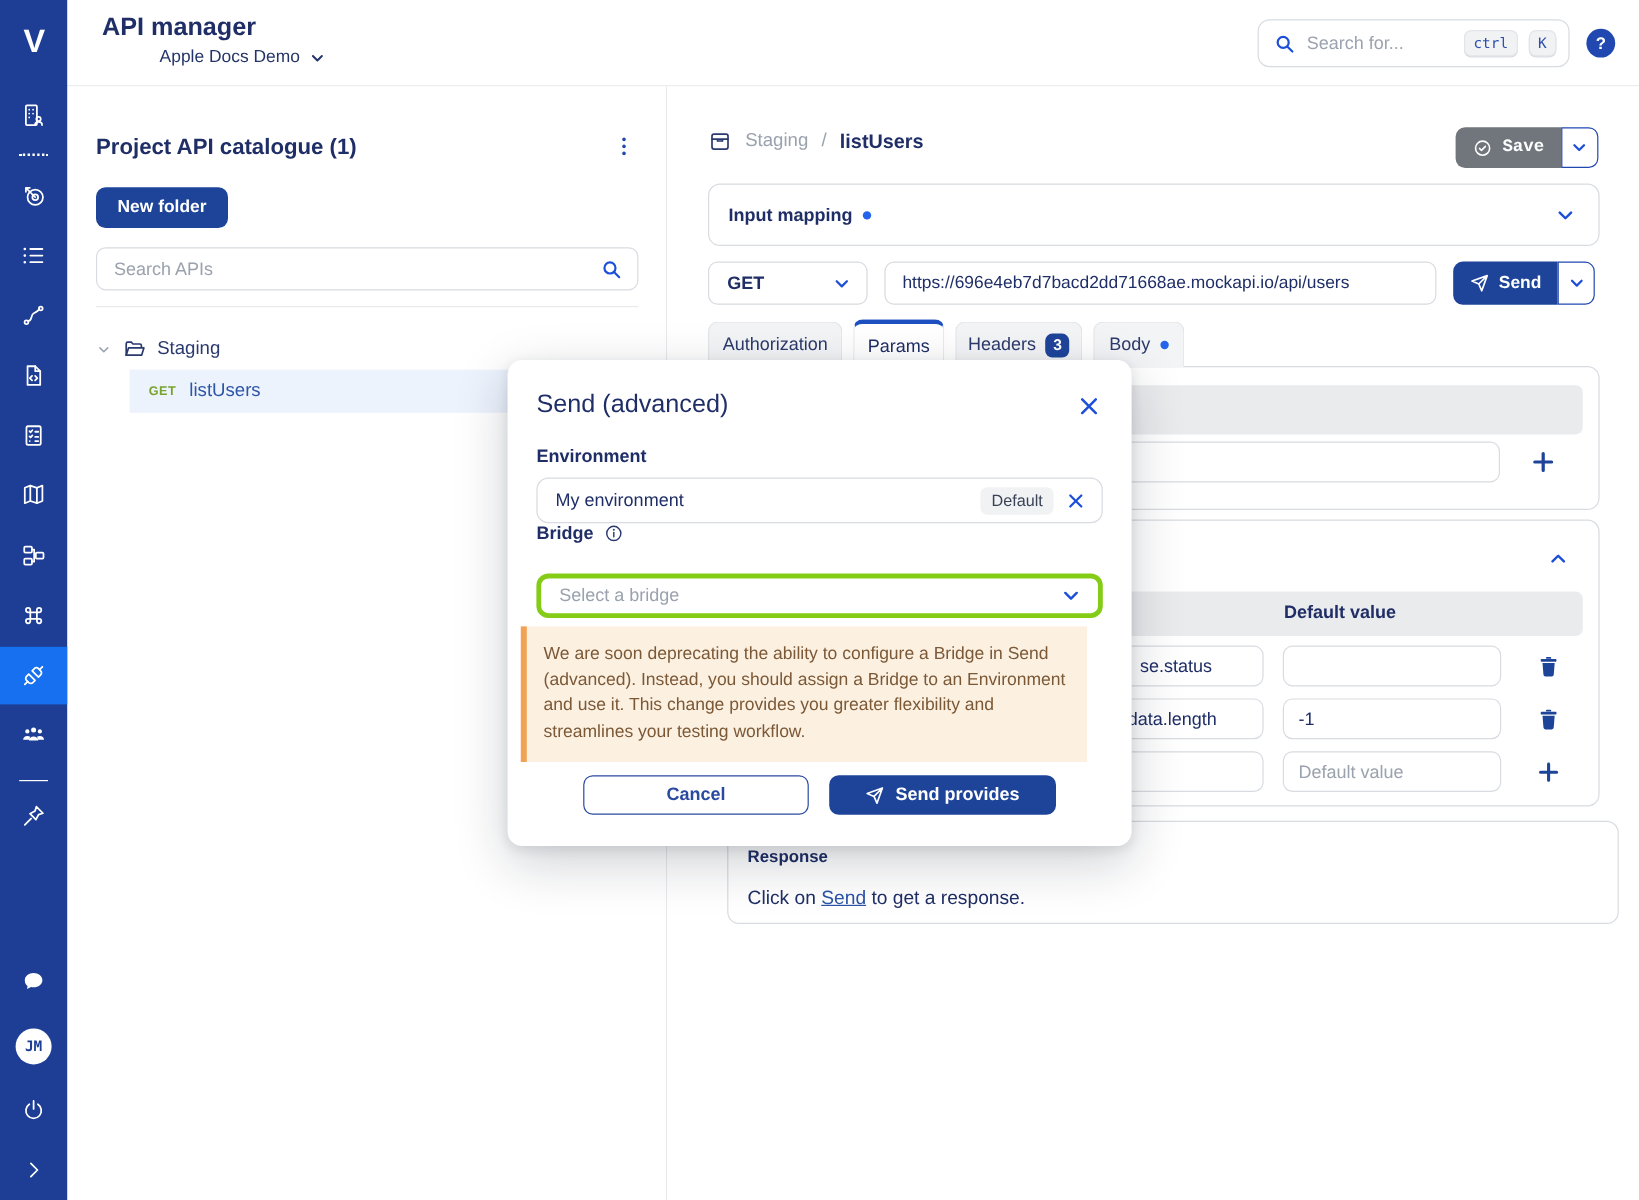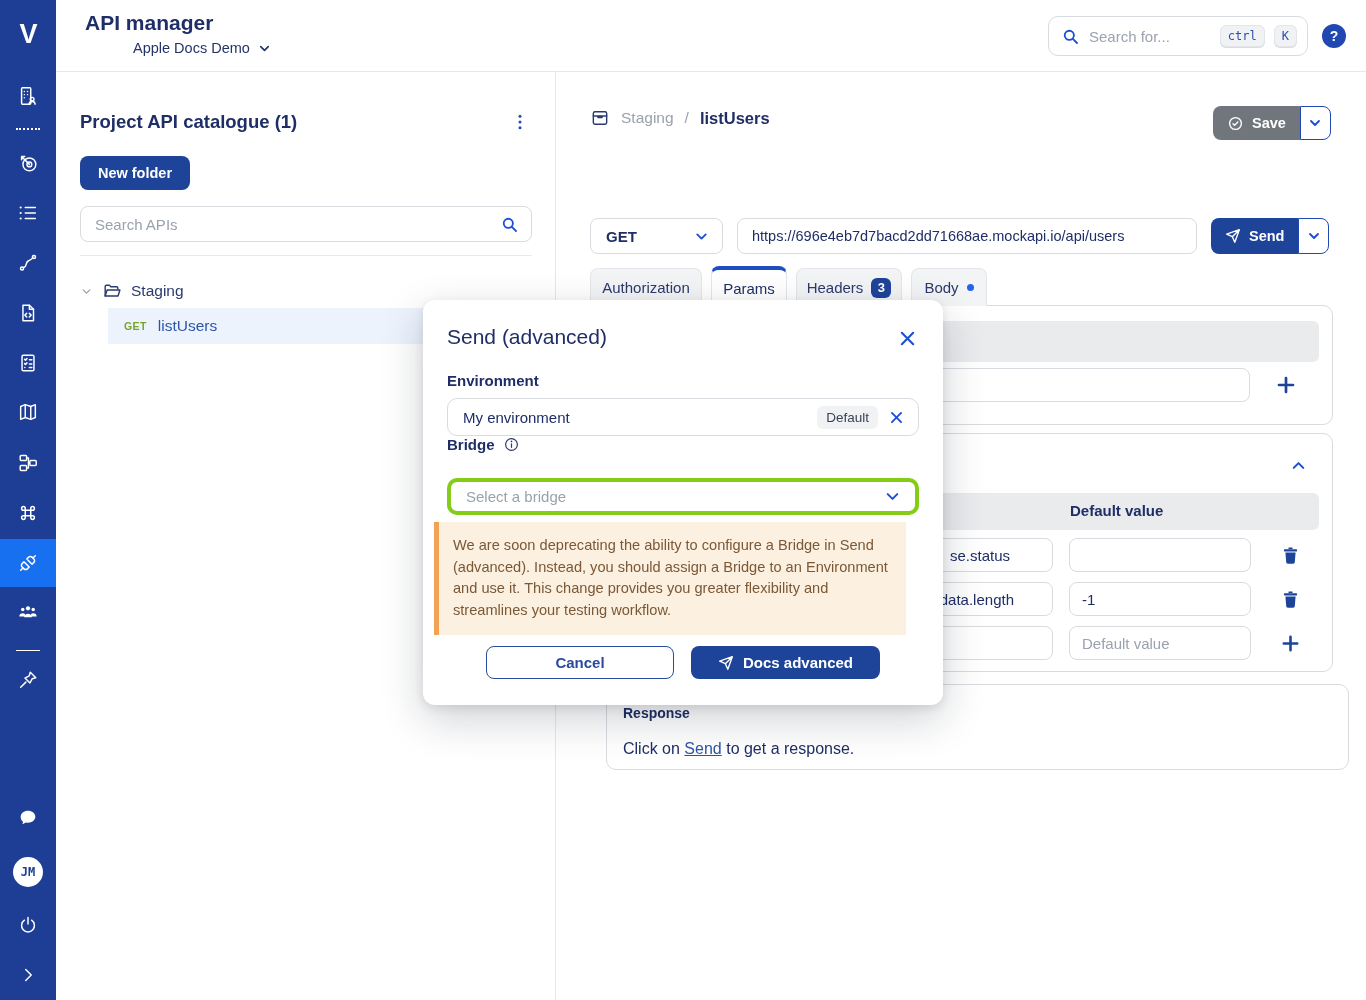--- a/index.html
+++ b/index.html
@@ -58,21 +58,21 @@
   .crumb-folder { font-size:15.5px; color:#9aa2ad; }
   .crumb-sep { font-size:15.5px; color:#9aa2ad; }
   .crumb-name { font-size:16.5px; font-weight:bold; color:#1f2e66; }
 
   .split-btn { position:absolute; display:flex; height:34px; }
   .split-main { display:flex; align-items:center; gap:8px; padding:0 14px; border-radius:8px 0 0 8px; font-size:14.5px; font-weight:600;
                 color:#fff; cursor:pointer; }
   .split-caret { width:31px; background:#fff; border:1.5px solid #2148b1; border-radius:0 8px 8px 0; display:flex; align-items:center;
                  justify-content:center; cursor:pointer; }
   .save-split { left:657px; top:34px; }
-  .save-split .split-main { background:#71767d; }
+  .save-split .split-main { background:#71767d;font-family:Liberation Mono, monospace; }
   .send-split { left:655px; top:146px; height:36px; }
   .send-split .split-main { background:#1e449a; }
 
   .panel { position:absolute; background:#fff; border:1px solid #d8dbe0; border-radius:10px; }
   .im-panel { left:34px; top:81px; width:743px; height:52px; display:flex; align-items:center; padding:0 18px 0 16px; cursor:pointer; }
   .im-label { font-size:15px; font-weight:bold; color:#1f2e66; }
   .blue-dot { width:7px; height:7px; border-radius:50%; background:#2563eb; margin-left:9px; }
 
   .method-select { position:absolute; left:34px; top:146px; width:133px; height:36px; border:1px solid #d8dbe0; border-radius:8px;
                    display:flex; align-items:center; padding:0 12px 0 15px; cursor:pointer; }
@@ -319,20 +319,27 @@
           </svg>
         <span>Save</span>
       </div>
       <div class="split-caret">
         <svg class="stroke-ic" width="16" height="16" viewBox="0 0 24 24" stroke="#1d4ed8" stroke-width="2.8">
             <path d="M6 9l6 6 6-6"></path>
           </svg>
       </div>
     </div>
 
+    <div class="panel im-panel">
+      <span class="im-label">Input mapping</span>
+      <span class="blue-dot"></span>
+      <svg class="stroke-ic" width="19" height="19" viewBox="0 0 24 24" stroke="#1d4ed8" stroke-width="2.6" style="margin-left:auto">
+          <path d="M6 9l6 6 6-6"></path>
+        </svg>
+    </div>
 
     <div class="method-select">
       <span>GET</span>
       <svg class="stroke-ic" width="17" height="17" viewBox="0 0 24 24" stroke="#1d4ed8" stroke-width="2.6" style="margin-left:auto">
           <path d="M6 9l6 6 6-6"></path>
         </svg>
     </div>
     <input class="url-input" type="text" value="https://696e4eb7d7bacd2dd71668ae.mockapi.io/api/users" style="">
 
     <div class="split-btn send-split">
@@ -458,18 +465,18 @@
     </div>
 
     <div class="warn-box">We are soon deprecating the ability to configure a Bridge in Send (advanced). Instead, you should assign a Bridge to an Environment and use it. This change provides you greater flexibility and streamlines your testing workflow.</div>
 
     <div class="modal-btn-row">
       <button class="btn-cancel">Cancel</button>
       <button class="btn-primary btn-send-adv">
         <svg class="stroke-ic" width="16" height="16" viewBox="0 0 24 24" stroke="#fff" stroke-width="2.1">
             <path d="M21.5 2.5L11 13M21.5 2.5l-6.8 19-3.7-8.5-8.5-3.7z"></path>
           </svg>
-        <span>Docs advanced</span>
+        <span>Send provides</span>
       </button>
     </div>
   </div>
 
 </div>
 
 </body></html>

